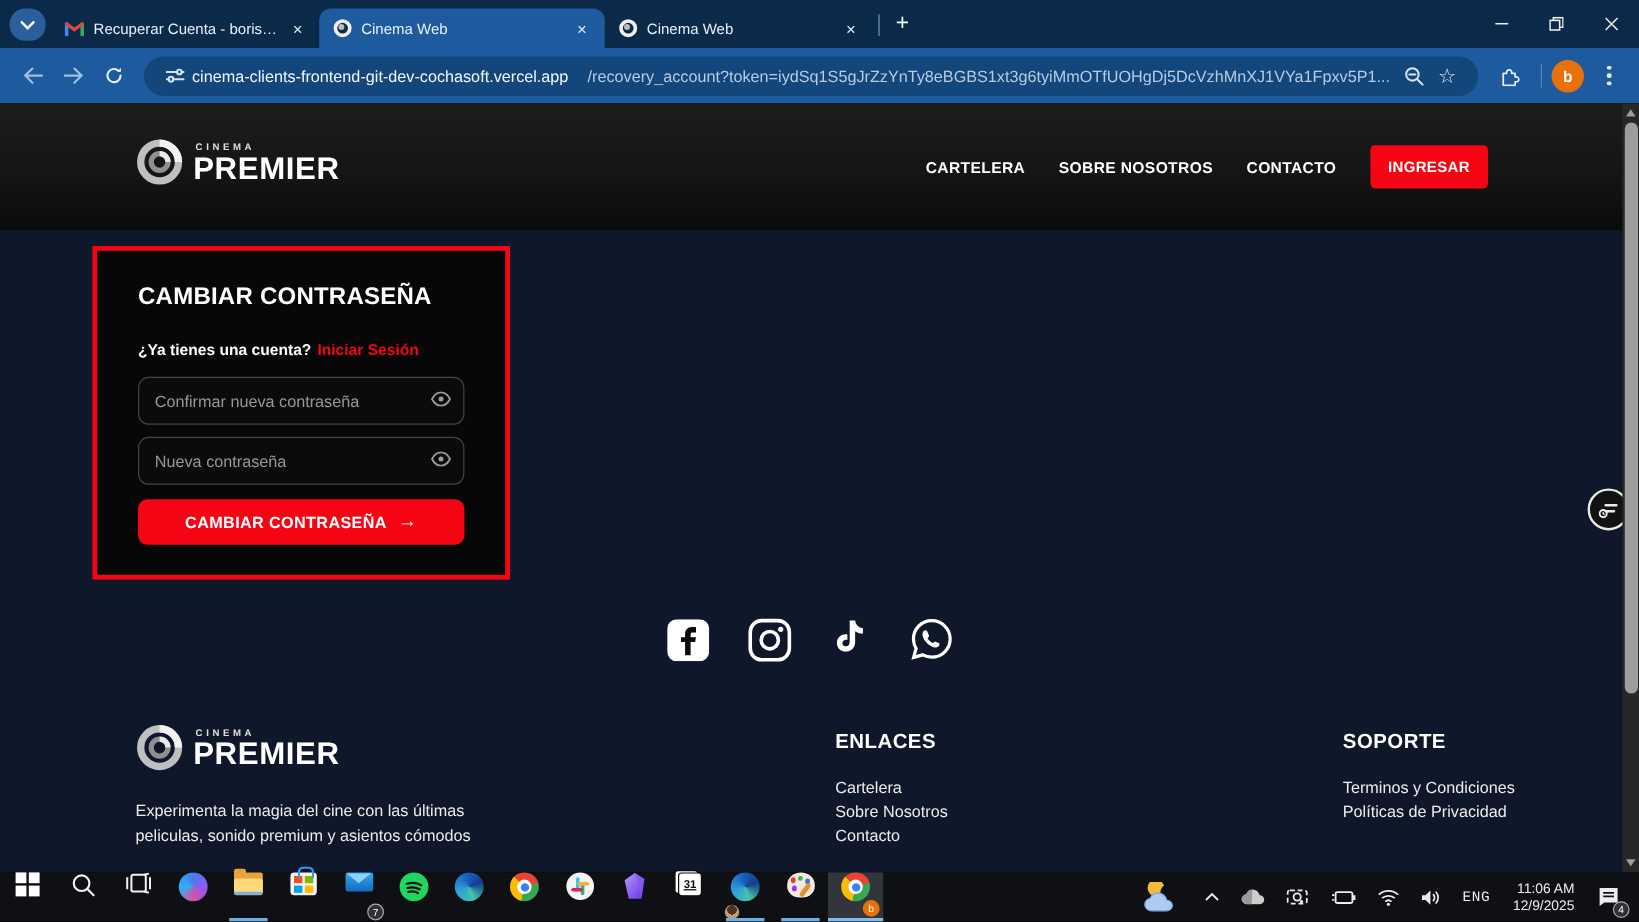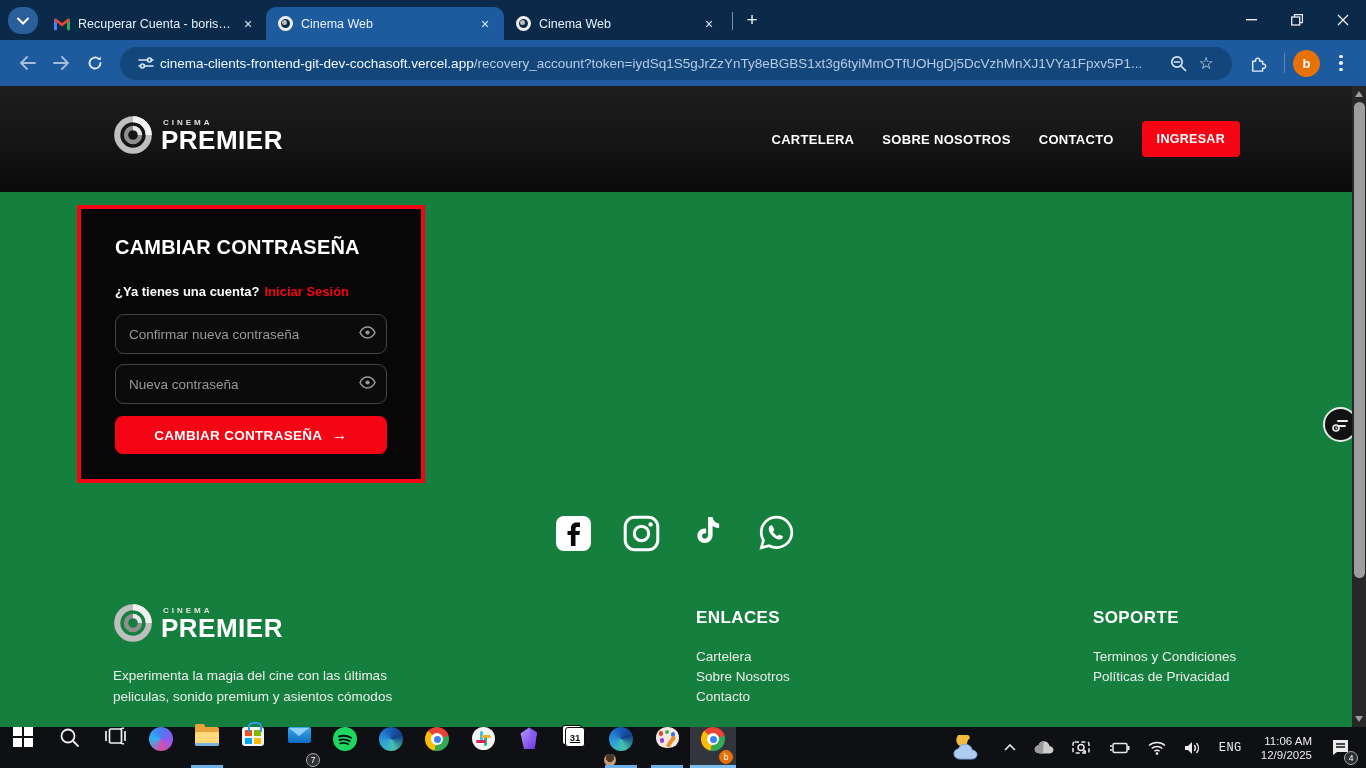--- a/index.html
+++ b/index.html
@@ -32,32 +32,32 @@
   .win-btn { width:46px; display:flex; align-items:center; justify-content:center; }
 
   
   .toolbar { position:absolute; left:0; top:40px; width:1366px; height:46px;
              background:#1d5b9e; display:flex; align-items:center; padding:0 12px 0 10px; }
   .nav-btn { width:34px; height:34px; display:flex; align-items:center; justify-content:center; }
   .omnibox { flex:1; height:33px; margin:0 10px 0 8px; background:#13477c; border-radius:17px;
              display:flex; align-items:center; padding:0 12px 0 12px; min-width:0; }
   .url-text { flex:1; font-size:13.5px; white-space:nowrap; overflow:hidden; min-width:0; }
   .url-domain { color:#f4f8fc; }
-  .url-path { color:#b7cbe2; }
+  .url-path { color:#b7cbe2;margin-left:16px; }
   .omni-icon { width:28px; height:28px; display:flex; align-items:center; justify-content:center;
                flex:0 0 28px; color:#dfeaf6; font-size:17px; }
   .toolbar-sep { width:1px; height:20px; background:#5c85b3; margin:0 8px; }
   .avatar { width:27px; height:27px; border-radius:50%; background:#e8710a; color:#fff;
             font-size:13px; font-weight:bold; display:flex; align-items:center; justify-content:center; }
   .menu-dots { width:26px; height:26px; margin-left:8px; display:flex; flex-direction:column;
                gap:3px; align-items:center; justify-content:center; }
   .menu-dots i { width:3.5px; height:3.5px; border-radius:50%; background:#e7f0f9; }
 
   
-  .page { position:absolute; left:0; top:86px; width:1366px; height:641px; background:#15803d; overflow:hidden; }
+  .page { position:absolute; left:0; top:86px; width:1366px; height:641px; background:#0f172a; overflow:hidden; }
 
   .site-header { position:absolute; left:0; top:0; width:1352px; height:106px;
                  background:linear-gradient(180deg,#1d1d1d 0%,#151515 55%,#0a0a0a 100%); }
   .logo { display:flex; align-items:center; gap:7px; }
   .logo-head { position:absolute; left:112px; top:28px; }
   .logo-text .t { font-size:8px; letter-spacing:3px; color:#e0e0e0; font-weight:bold; margin-left:2px; }
   .logo-text .n { font-size:26px; font-weight:800; color:#fff; letter-spacing:0.5px; line-height:1; }
   .branch-select { position:absolute; left:427px; top:35px; width:198px; height:37px;
                    background:#101010; border:1px solid #333; border-radius:4px;
                    display:flex; align-items:center; justify-content:space-between;
@@ -97,21 +97,21 @@
   .social-row { position:absolute; left:0; top:428px; width:1352px; display:flex;
                 justify-content:center; align-items:center; gap:32px; }
 
   
   .site-footer { position:absolute; left:0; top:504px; width:1352px; height:137px; }
   .footer-logo { position:absolute; left:112px; top:12px; }
   .footer-desc { position:absolute; left:113px; top:76px; width:302px; color:#ececec;
                  font-size:13.5px; line-height:20.5px; }
   .footer-col { position:absolute; top:18px; }
   .footer-col.enlaces { left:696px; }
-  .footer-col.soporte { left:1093px; }
+  .footer-col.soporte { left:1119px; }
   .footer-col h4 { color:#fff; font-size:17px; font-weight:800; letter-spacing:0.4px; }
   .footer-col a { display:block; color:#ececec; font-size:13.5px; line-height:20px; text-decoration:none; }
   .footer-col .col-list { margin-top:19px; }
 
   
   .page-scrollbar { position:absolute; right:0; top:0; width:14px; height:641px; background:#272727; }
   .sb-arrow { position:absolute; left:3px; width:0; height:0; border-left:4px solid transparent;
               border-right:4px solid transparent; }
   .sb-arrow.up { top:5px; border-bottom:6px solid #9d9d9d; }
   .sb-arrow.down { bottom:5px; border-top:6px solid #9d9d9d; }

